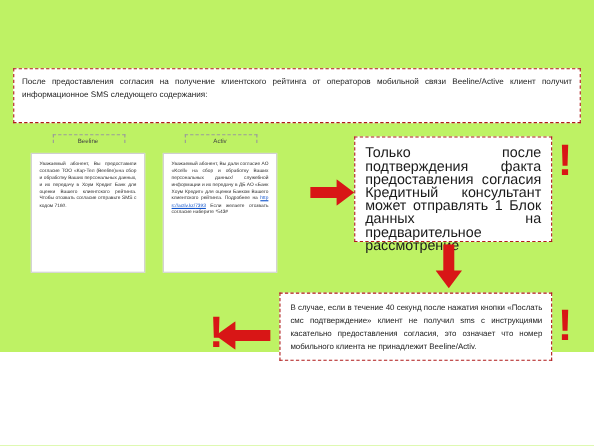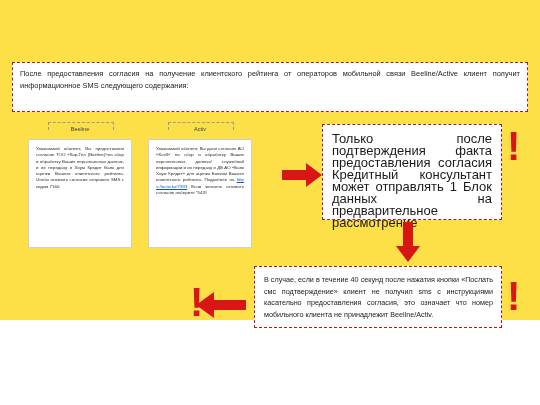--- a/index.html
+++ b/index.html
@@ -12,21 +12,21 @@
     background: #ffffff;
     font-family: "Liberation Sans", sans-serif;
     overflow: hidden;
     position: relative;
   }
   .slide {
     position: absolute;
     left: 0; top: 0;
     width: 540px;
     height: 320px;
-    background: #fde047;
+    background: #bef264;
   }
   
   .dbox {
     position: absolute;
     border: 1px dashed #b01a1a;
     box-sizing: border-box;
     background: #ffffff;
   }
   .txt {
     position: absolute;

